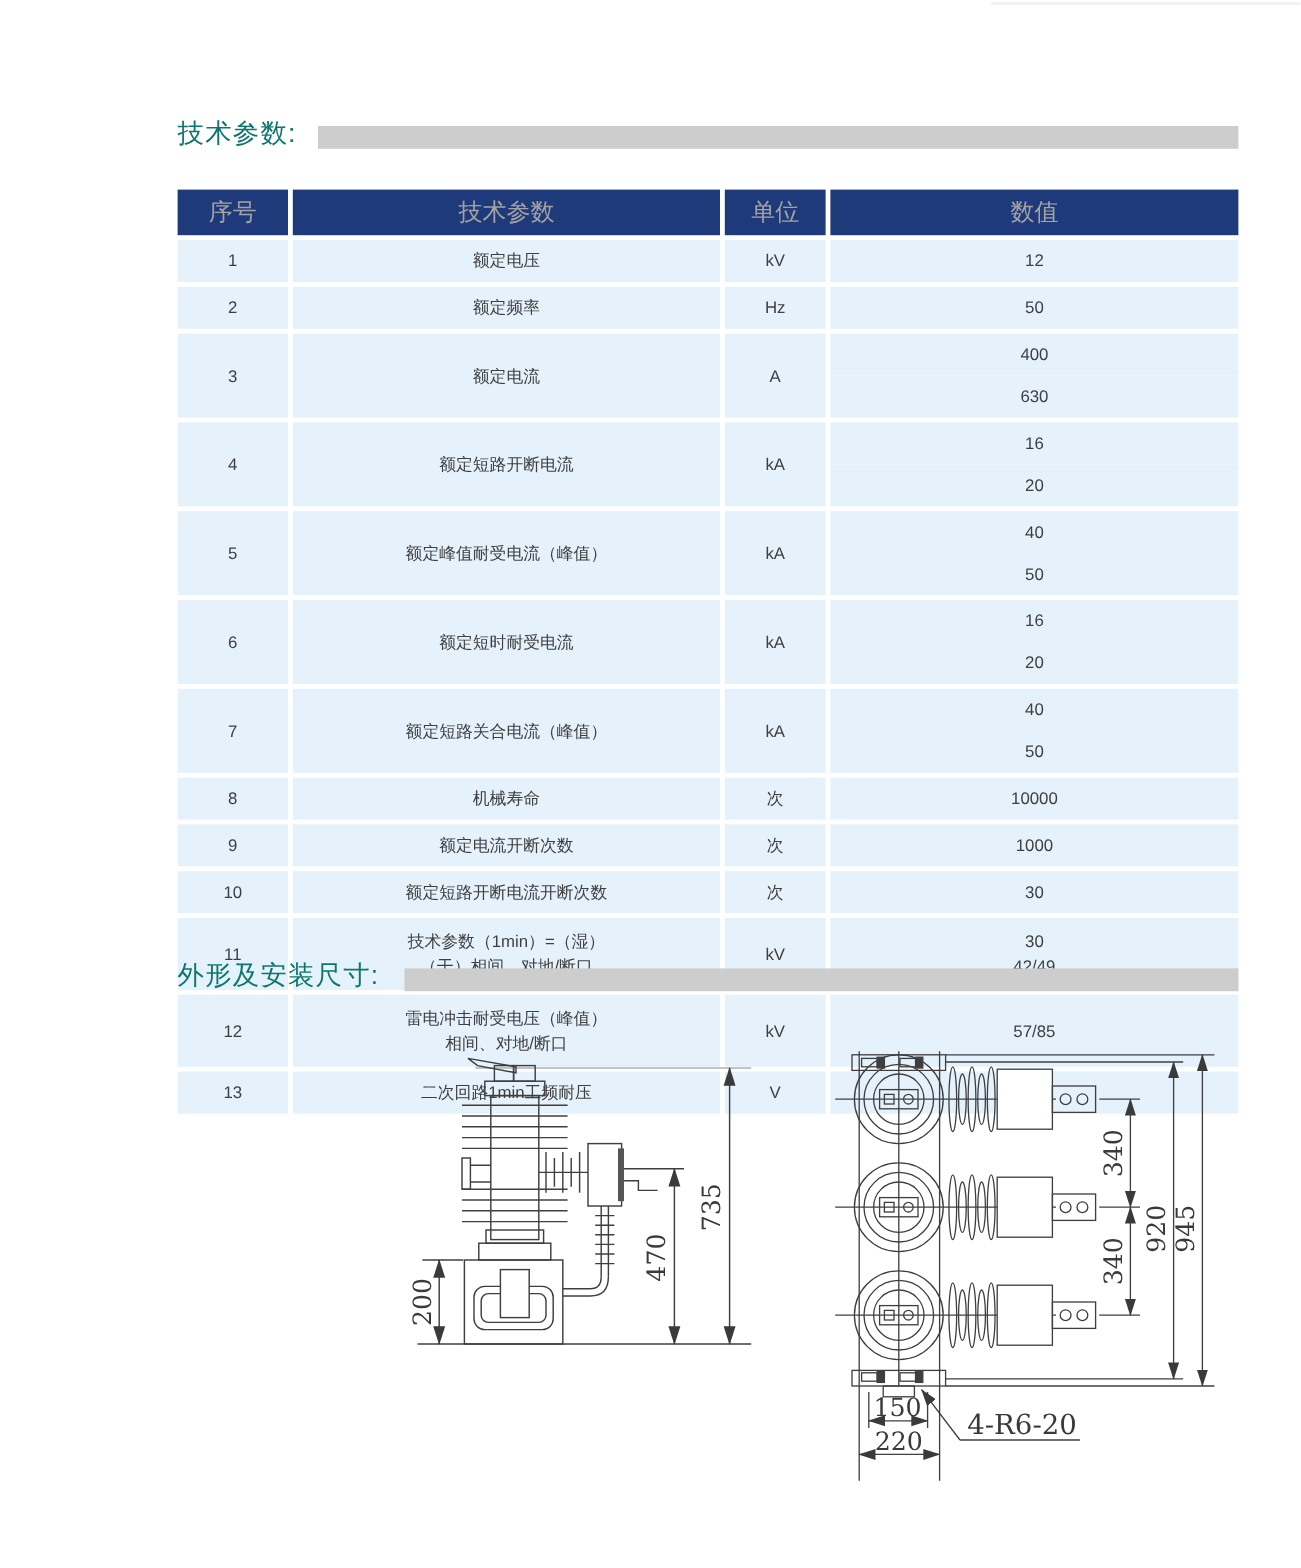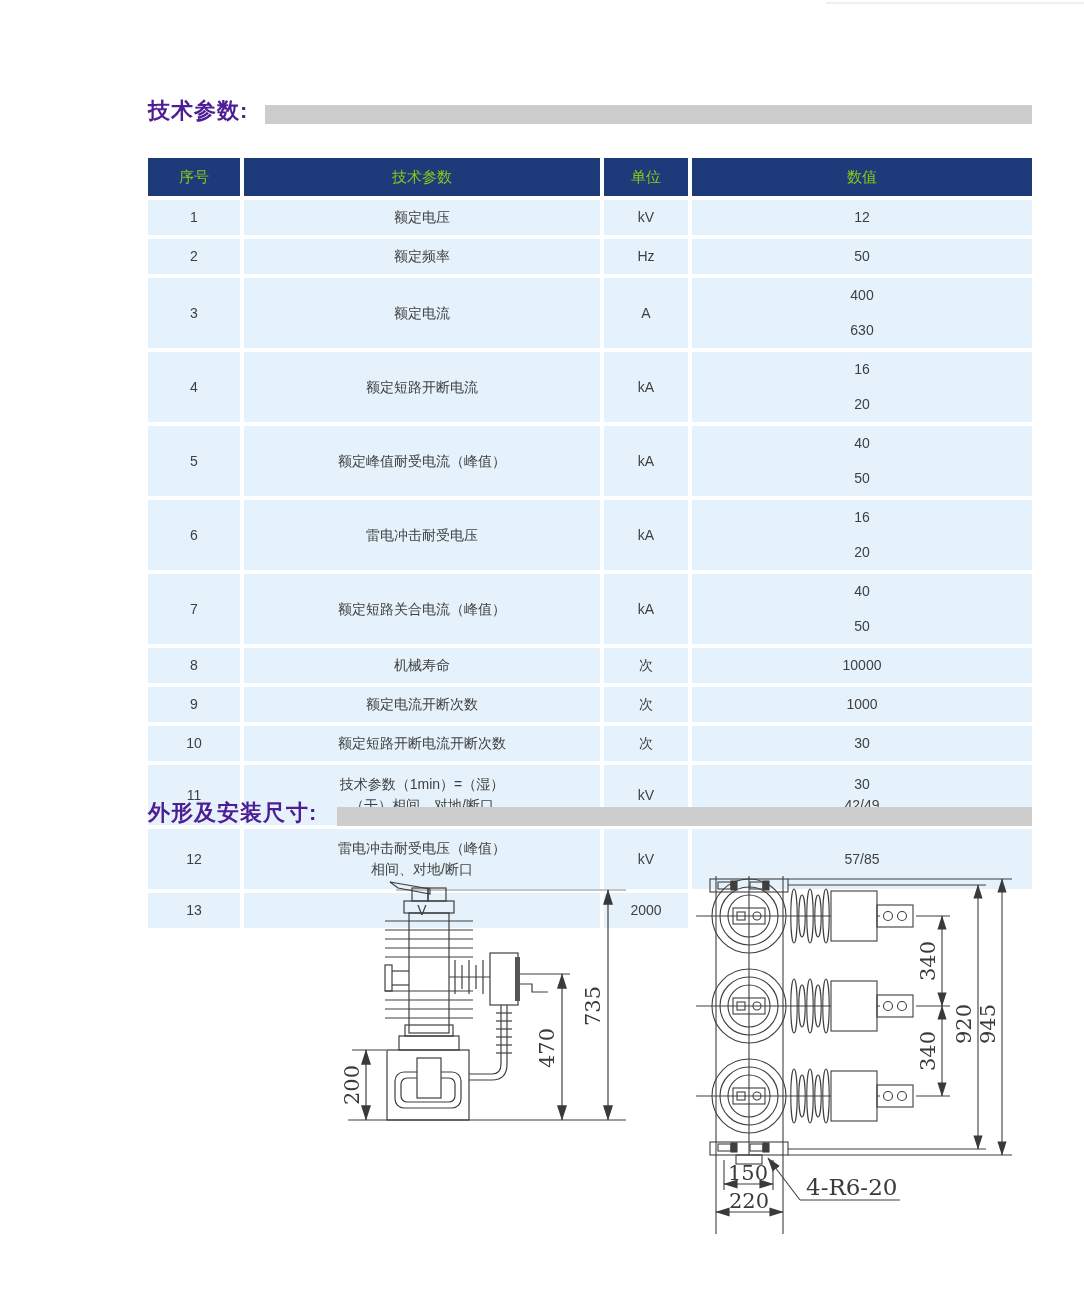--- a/index.html
+++ b/index.html
@@ -9,21 +9,21 @@
     background:#ffffff;
     font-family:"Liberation Sans","DejaVu Sans",sans-serif;
     overflow:hidden;
   }
   .edge-line{
     position:absolute;left:826px;top:2px;width:258px;height:2px;
     background:#efefef;
   }
   .section-title{
     position:absolute;left:148px;
-    font-size:22px;font-weight:bold;color:#4c1d95;
+    font-size:22px;font-weight:normal;color:#0f766e;
     letter-spacing:1px;white-space:nowrap;
   }
   .title-1{top:96px;}
   .title-2{top:798px;}
   .gray-bar{
     position:absolute;height:19px;background:#cdcdcd;
   }
   .bar-1{left:265px;top:105px;width:767px;}
   .bar-2{left:337px;top:807px;width:695px;}
 
@@ -36,21 +36,21 @@
   }
   .cell{
     background:#e5f2fb;
     display:flex;align-items:center;justify-content:center;
     text-align:center;
     font-size:14px;color:#3f3f3f;
     min-height:35px;
     white-space:pre-line;line-height:1.5;
   }
   .trow.thead .cell{
-    background:#1e3a7a;color:#84cc16;font-size:15px;min-height:38px;
+    background:#1e3a7a;color:#a3a3a3;font-size:20px;min-height:38px;
   }
   .trow.tall .cell{min-height:60px;}
   .vwrap{
     display:grid;grid-template-columns:1fr;column-gap:4px;background:transparent;
   }
   .drawing{position:absolute;}
   .drawing-left{left:338px;top:872px;}
   .drawing-right{left:688px;top:864px;}
   svg{display:block;}
   .dimtxt{
@@ -118,21 +118,21 @@
       <div class="cell">额定峰值耐受电流（峰值）</div>
       <div class="cell">kA</div>
       <div class="vwrap">
         <div class="cell">40</div>
         <div class="cell">50</div>
       </div>
     </div>
 
     <div class="trow">
       <div class="cell">6</div>
-      <div class="cell">雷电冲击耐受电压</div>
+      <div class="cell">额定短时耐受电流</div>
       <div class="cell">kA</div>
       <div class="vwrap">
         <div class="cell">16</div>
         <div class="cell">20</div>
       </div>
     </div>
 
     <div class="trow">
       <div class="cell">7</div>
       <div class="cell">额定短路关合电流（峰值）</div>
@@ -176,20 +176,21 @@
     <div class="trow tall">
       <div class="cell">12</div>
       <div class="cell">雷电冲击耐受电压（峰值）
 相间、对地/断口</div>
       <div class="cell">kV</div>
       <div class="cell">57/85</div>
     </div>
 
     <div class="trow">
       <div class="cell">13</div>
+      <div class="cell">二次回路1min工频耐压</div>
       <div class="cell">V</div>
       <div class="cell">2000</div>
     </div>
   </div>
 
   <div class="section-title title-2">外形及安装尺寸:</div>
   <div class="gray-bar bar-2"></div>
 
   <div class="drawing drawing-left">
     <svg width="312" height="306" viewBox="0 0 312 306">

